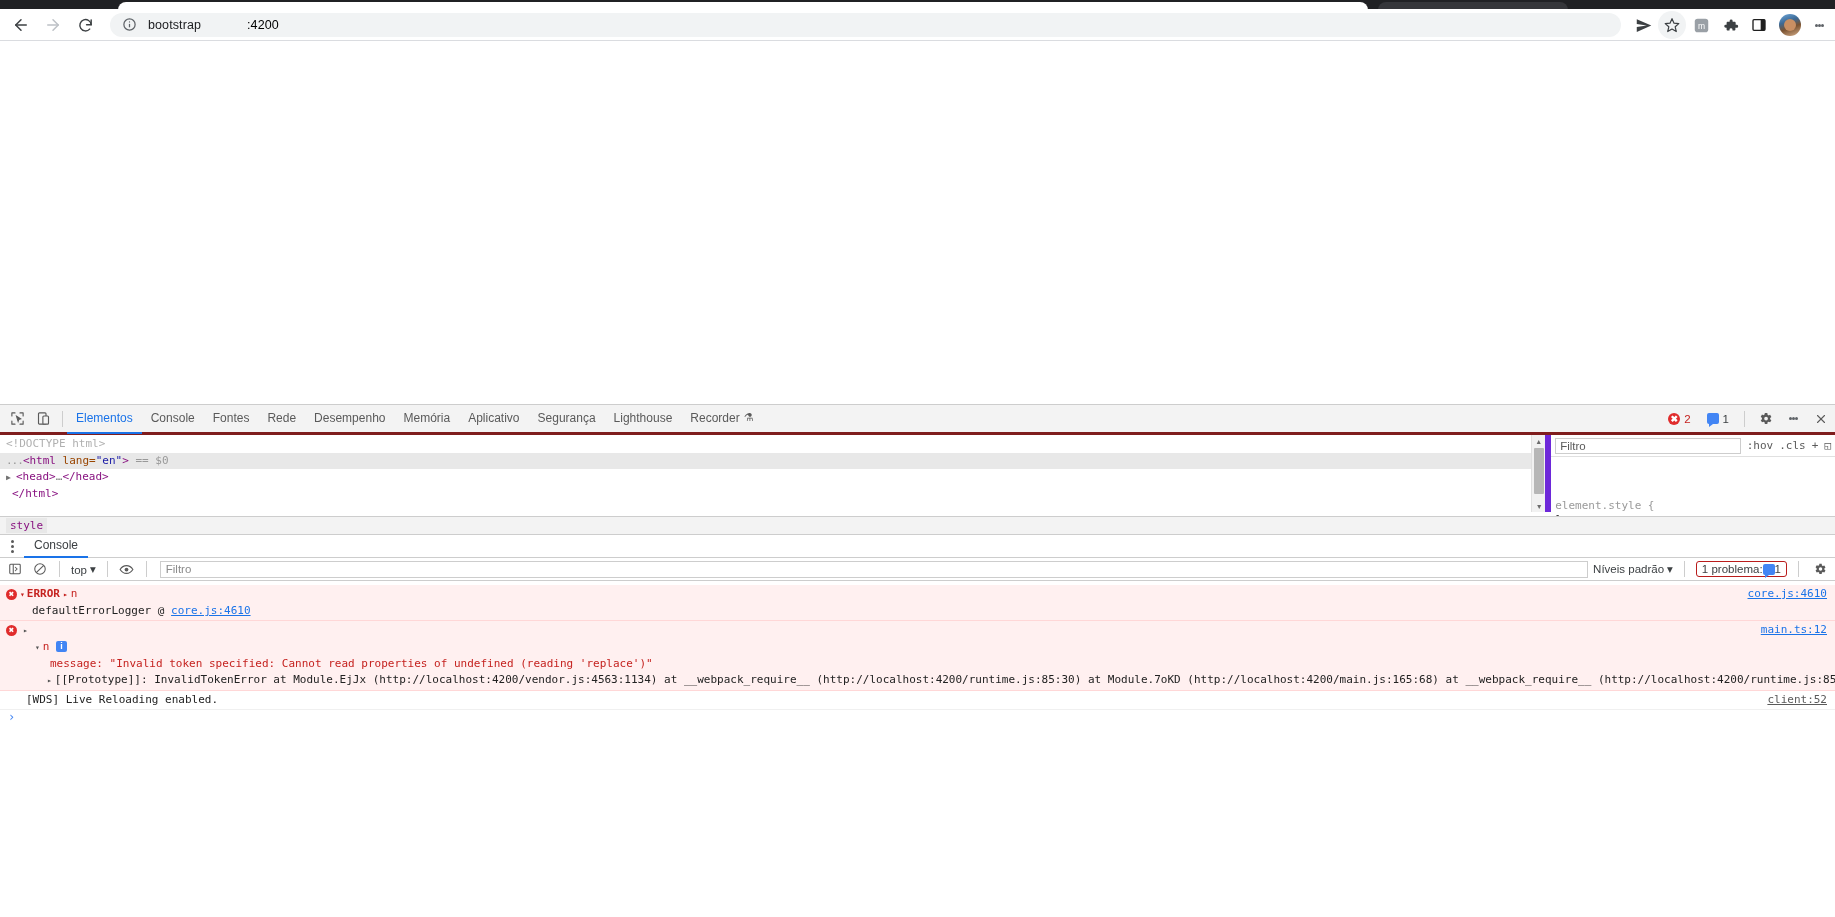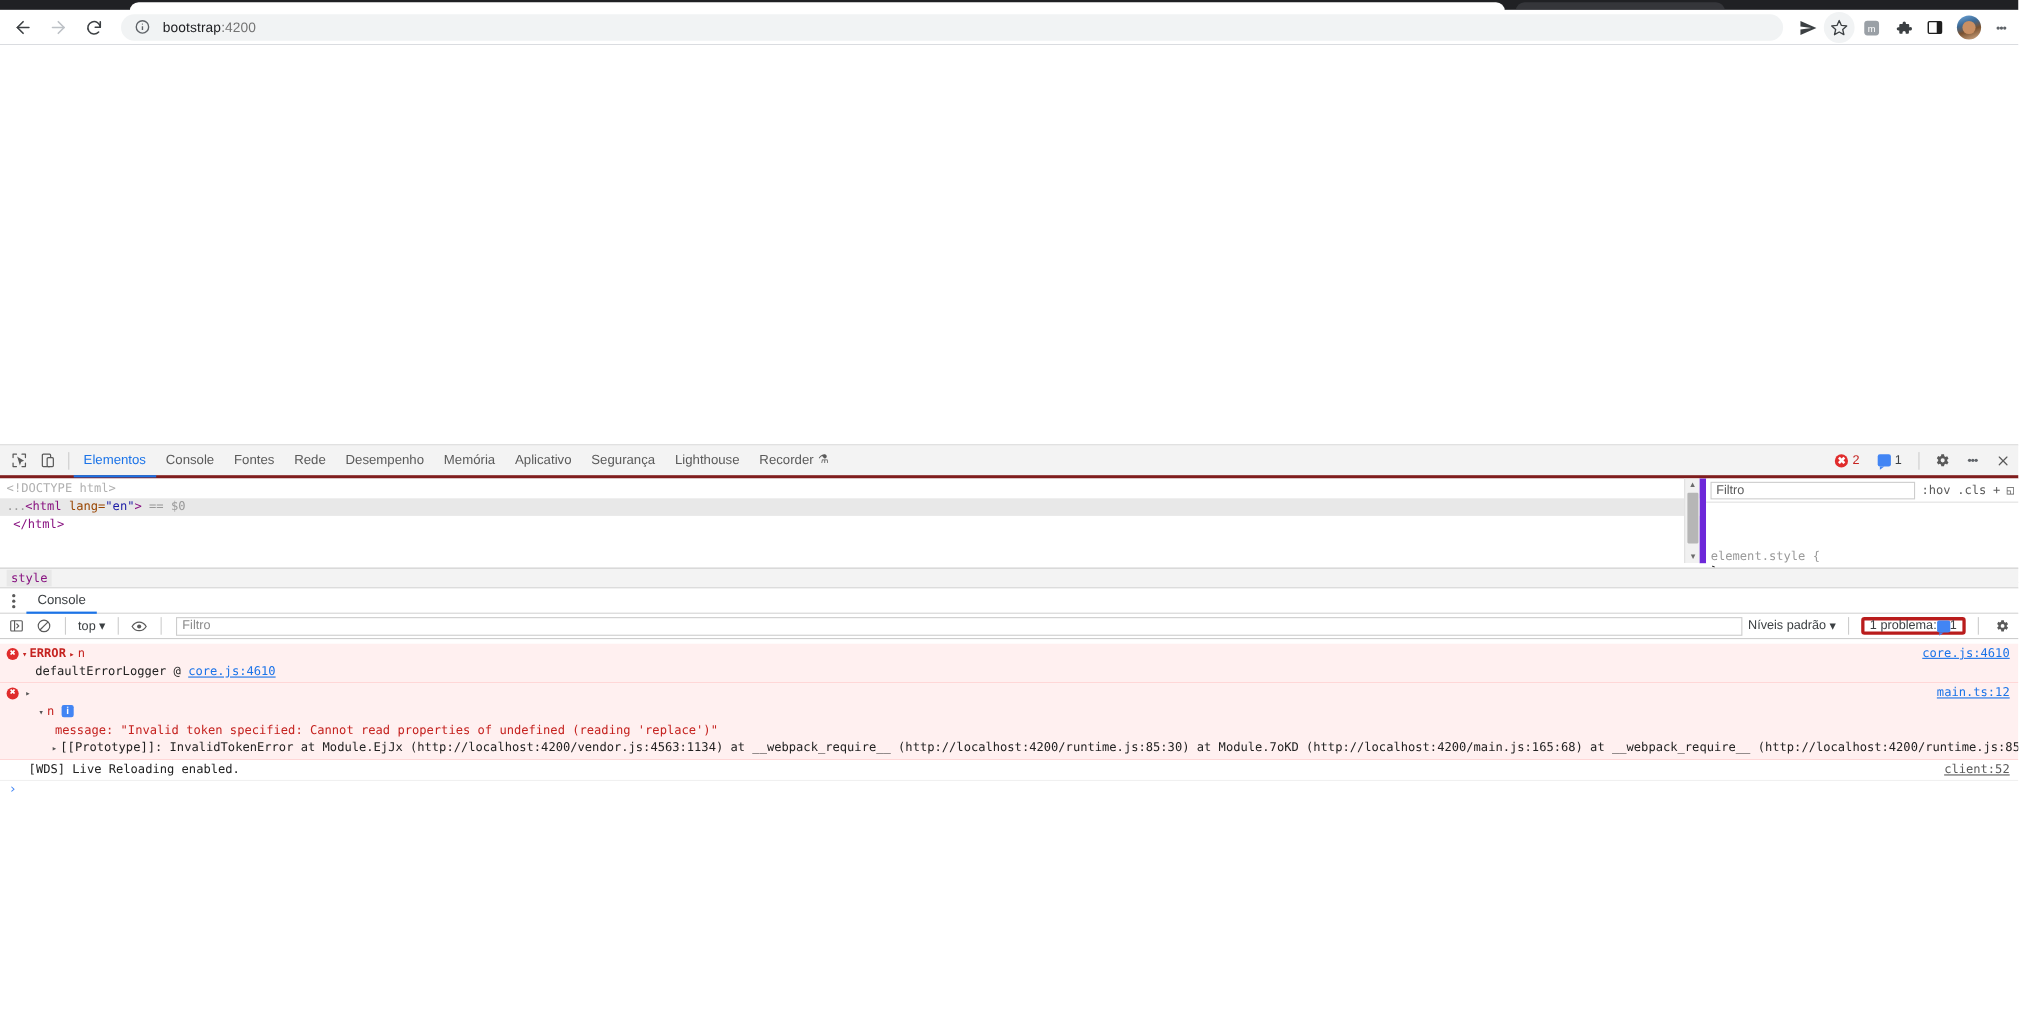--- a/index.html
+++ b/index.html
@@ -40,21 +40,21 @@
   .icon-btn svg { display: block; }
 
   .omnibox {
     flex: 1; height: 24px; margin: 0 8px 0 10px;
     background: #f1f3f4; border-radius: 13px;
     display: flex; align-items: center; padding: 0 12px;
     min-width: 0;
   }
   .omnibox .site-info { width: 16px; height: 16px; margin-right: 10px; color: #5f6368; flex: none; }
   .url { font-size: 12.5px; color: #202124; white-space: nowrap; letter-spacing: .1px; }
-  .url .u-dim { color: #737373; }
+  .url .u-dim { color: #000000; margin-left: 46px; }
 
   .toolbar-right { display: flex; align-items: center; padding-right: 4px; gap: 1px; }
   .ext-icon { width: 28px; height: 28px; display: flex; align-items: center; justify-content: center; color: #5f6368; }
   .star-btn { background: #f1f3f4; border-radius: 50%; }
   .avatar {
     width: 22px; height: 22px; border-radius: 50%; margin: 0 5px;
     background: linear-gradient(160deg,#6fa8dc 0%,#3d6a96 35%,#7a5230 60%,#d8b08c 100%);
     position: relative; overflow: hidden;
   }
   .avatar::after {
@@ -181,21 +181,21 @@
   }
   .ct-ic { width: 20px; height: 18px; display: flex; align-items: center; justify-content: center; color: #5a5a5a; }
   .ct-sel { font-size: 11.5px; color: #3c4043; display: flex; align-items: flex-end; gap: 3px; padding: 0 2px; }
   .console-filter {
     flex: 1; height: 17px; border: 1px solid #cdcdcd; background: #fff;
     font-size: 11.5px; color: #8a8a8a; display: flex; align-items: center; padding: 0 5px; margin-left: 4px;
   }
   .ct-right { display: flex; align-items: center; gap: 7px; }
   .levels { font-size: 11.5px; color: #3c4043; display: flex; align-items: center; gap: 3px; }
   .problems {
-    font-size: 11.5px; color: #3c4043; border: 3px solid #b91c1c; border-radius: 3px;
+    font-size: 11.5px; color: #3c4043; border: 1px solid #b91c1c; border-radius: 3px;
     padding: 0 5px; height: 16px; display: flex; align-items: center; gap: 0;
   }
 
   .console-messages { position: absolute; top: 69px; left: 0; right: 0; bottom: 0; overflow: hidden; background: #fff; }
   .msg {
     position: relative; font-family: "DejaVu Sans Mono", monospace; font-size: 11px; line-height: 16px;
     border-bottom: 1px solid #ffd7d7; padding: 1px 0 1px 20px; white-space: nowrap;
   }
   .msg.error { background: #fff0f0; color: #c5221f; }
   .msg.info { background: #fff; color: #222; border-bottom: 1px solid #f0f0f0; }
@@ -388,20 +388,23 @@
     <div class="dt-body">
 
       <div class="dom-pane">
         <div class="dom-tree">
           <div class="dom-row">
             <span class="c-comment">&lt;!DOCTYPE html&gt;</span>
           </div>
           <div class="dom-row selected">
             <span class="dots3">...</span><span class="c-tag">&lt;html</span><span class="c-attr"> lang=</span><span class="c-val">"en"</span><span class="c-tag">&gt;</span><span class="c-dim"> == $0</span>
           </div>
+          <div class="dom-row">
+            <span class="tri">▶</span><span class="c-tag">&lt;head&gt;</span><span class="c-ellipsis">…</span><span class="c-tag">&lt;/head&gt;</span>
+          </div>
           <div class="dom-row" style="padding-left:12px">
             <span class="c-tag">&lt;/html&gt;</span>
           </div>
         </div>
         <div class="dom-scroll">
           <div class="arrow">▲</div>
           <div class="thumb"></div>
           <div class="arrow bottom">▼</div>
         </div>
       </div>

